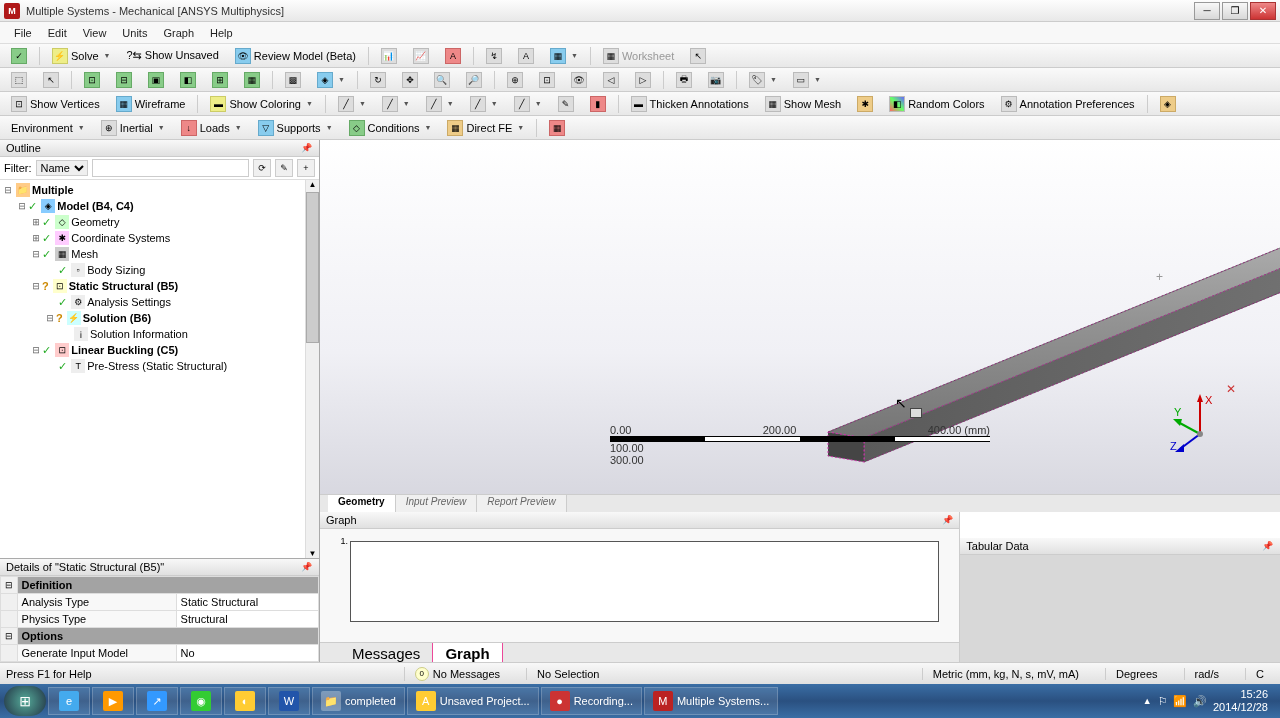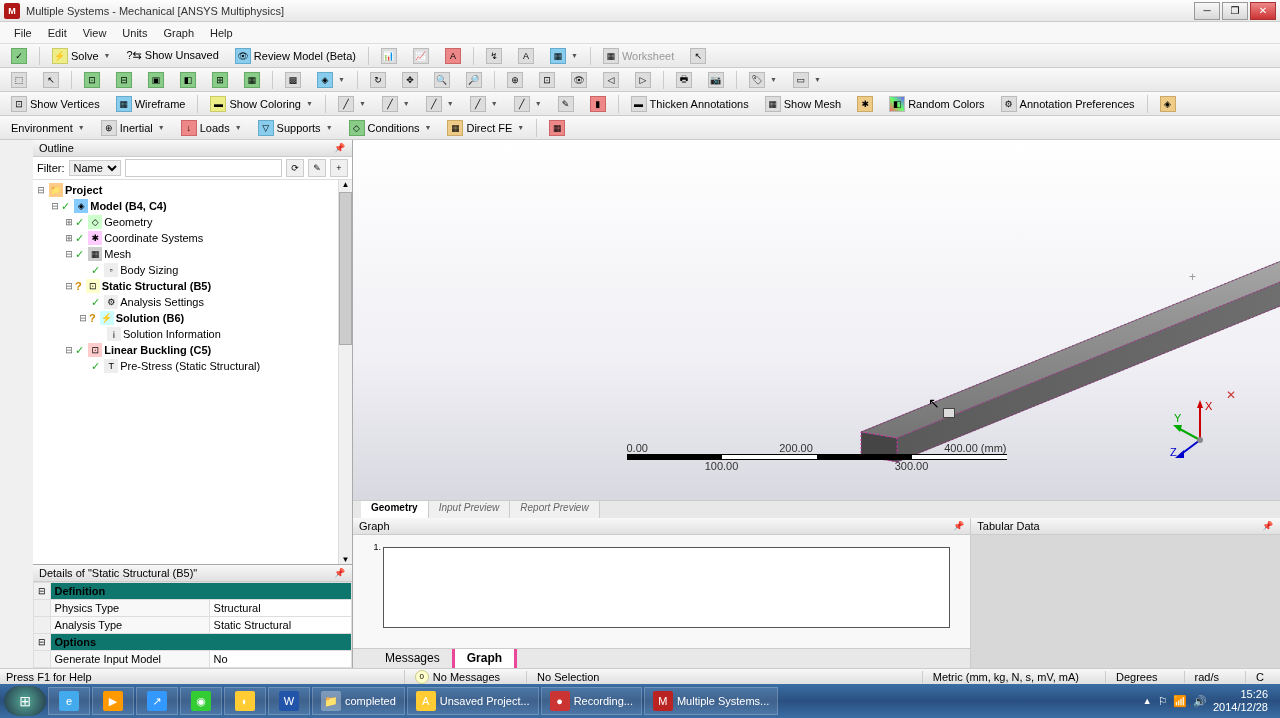--- a/index.html
+++ b/index.html
@@ -20,21 +20,21 @@
 .toolbar .ticon { width: 16px; height: 16px; background: #ddd; border: 1px solid #bbb; display: flex; align-items: center; justify-content: center; font-size: 9px; }
 .toolbar .sep { width: 1px; height: 18px; background: #ccc; margin: 0 3px; }
 .toolbar .dd::after { content: '▼'; font-size: 7px; margin-left: 2px; color: #555; }
 
 .toolbar .ticon.green { background: #8c8; border-color: #6a6; }
 .toolbar .ticon.yellow { background: #ee8; border-color: #cc6; }
 .toolbar .ticon.blue { background: #8ce; border-color: #6ac; }
 .toolbar .ticon.orange { background: #ec8; border-color: #ca6; }
 .toolbar .ticon.red { background: #e88; border-color: #c66; }
 
-.main { flex: 1; display: flex; overflow: hidden; padding-left: 33px; }
+.main { flex: 1; display: flex; overflow: hidden; }
 
 .leftpane { width: 320px; display: flex; flex-direction: column; border-right: 1px solid #aaa; background: #fff; }
 
 .panehdr { background: linear-gradient(#f8f8f8,#e0e0e0); border-bottom: 1px solid #ccc; padding: 2px 6px; display: flex; justify-content: space-between; align-items: center; font-size: 12px; }
 .panehdr .pin { font-size: 9px; color: #666; cursor: default; }
 
 .filterbar { display: flex; align-items: center; padding: 2px 4px; border-bottom: 1px solid #ddd; gap: 4px; }
 .filterbar select { font-size: 11px; border: 1px solid #ccc; }
 .filterbar input { flex: 1; border: 1px solid #ccc; height: 18px; padding: 0 3px; }
 .filterbar .smbtn { width: 18px; height: 18px; border: 1px solid #ccc; background: #f0f0f0; font-size: 9px; display: flex; align-items: center; justify-content: center; }
@@ -54,63 +54,63 @@
 .tree .nicon.lin { background: #fcc; }
 .tree .check { color: #2a2; margin-right: 2px; }
 .tree .q { color: #c80; margin-right: 2px; font-weight: bold; }
 .tree .bold { font-weight: bold; }
 .tree .scrollbar { position: absolute; right: 0; top: 0; width: 14px; height: 100%; background: #f0f0f0; border-left: 1px solid #ddd; }
 .tree .thumb { background: #ccc; border: 1px solid #aaa; height: 40%; margin-top: 20%; }
 
 .details { border-top: 1px solid #aaa; }
 .details .grid { width: 100%; border-collapse: collapse; }
 .details .grid td { border: 1px solid #ddd; padding: 1px 4px; height: 17px; }
-.details .grid .sect { background: #0f766e; font-weight: bold; }
+.details .grid .sect { background: #a3a3a3; font-weight: bold; }
 .details .grid .lbl { background: #f8f8f8; width: 50%; }
 .details .grid .val { background: #fff; }
 .details .exp2 { width: 12px; text-align: center; background: #f0f0f0; font-size: 9px; }
 
 .viewport { flex: 1; display: flex; flex-direction: column; background: #fff; }
 .view3d { flex: 1; position: relative; background: linear-gradient(#fff 0%, #f0f0f5 60%, #d8d8e0 100%); overflow: hidden; }
 
 .beam-container { position: absolute; left: 490px; top: 60px; width: 620px; height: 280px; }
 .beam-svg { width: 100%; height: 100%; }
 
 .crosshair { position: absolute; left: 836px; top: 130px; color: #999; font-size: 12px; }
 .cursor { position: absolute; left: 575px; top: 255px; font-size: 14px; }
 .box-anno { position: absolute; left: 590px; top: 268px; width: 12px; height: 10px; border: 1px solid #444; background: #ddd; }
 
 .scalebar { position: absolute; bottom: 28px; left: 50%; transform: translateX(-50%); width: 380px; }
 .scalebar .labels { display: flex; justify-content: space-between; font-size: 10px; color: #333; }
-.scalebar .midlabels { display: flex; justify-content: space-around; font-size: 10px; color: #333; }
+.scalebar .midlabels { display: flex; justify-content: space-around; font-size: 10px; color: #333; flex-direction: column; }
 .scalebar .bar { height: 6px; display: flex; }
 .scalebar .seg { height: 100%; }
 .scalebar .seg.b { background: #000; }
 .scalebar .seg.w { background: #fff; border-top: 1px solid #000; border-bottom: 1px solid #000; }
 
 .triad { position: absolute; right: 50px; bottom: 40px; width: 60px; height: 60px; }
 .triad svg { width: 100%; height: 100%; overflow: visible; }
 .triad .x-close { position: absolute; top: -12px; right: -6px; color: #c33; font-size: 12px; cursor: default; }
 
 .viewtabs { height: 18px; display: flex; background: #e8e8e8; border-top: 1px solid #ccc; }
 .viewtabs .vtab { padding: 1px 10px; border-right: 1px solid #ccc; font-size: 10px; background: #f0f0f0; cursor: default; }
 .viewtabs .vtab.active { background: #fff; font-weight: bold; font-style: normal; }
 .viewtabs .vtab.inactive { font-style: italic; color: #666; }
 
 .bottompanes { height: 150px; display: flex; }
 .graphpane { flex: 2; display: flex; flex-direction: column; border-right: 1px solid #ccc; }
-.tabularpane { flex: 1; display: flex; flex-direction: column; background: #e0e0e0; }
+.tabularpane { flex: 1; display: flex; flex-direction: column; background: #e0e0e0; margin-top: 26px; }
 .graphbody { flex: 1; background: #f8f8f8; position: relative; }
 .graphbox { position: absolute; left: 30px; top: 12px; right: 20px; bottom: 20px; border: 1px solid #555; background: #fff; }
 .graphbox .ytick { position: absolute; right: 100%; top: -6px; margin-right: 3px; font-size: 9px; }
 .bottomtabs { height: 20px; display: flex; background: #e8e8e8; border-top: 1px solid #ccc; }
-.bottomtabs .btab { padding: 2px 12px; border-right: 3px solid #ec4899; font-size: 12px; cursor: default; }
+.bottomtabs .btab { padding: 2px 12px; border-right: 1px solid #ec4899; font-size: 15px; cursor: default; }
 .bottomtabs .btab.active { background: #fff; font-weight: bold; }
 
-.statusbar { height: 16px; background: linear-gradient(#f8f8f8,#e0e0e0); border-top: 1px solid #ccc; display: flex; align-items: center; padding: 0 6px; gap: 16px; }
+.statusbar { height: 22px; background: linear-gradient(#f8f8f8,#e0e0e0); border-top: 1px solid #ccc; display: flex; align-items: center; padding: 0 6px; gap: 16px; }
 .statusbar .cell { border-left: 1px solid #ccc; padding: 0 10px; display: flex; align-items: center; gap: 4px; }
 .statusbar .sicon { width: 14px; height: 14px; background: #ffc; border: 1px solid #cc8; border-radius: 50%; font-size: 8px; display: flex; align-items: center; justify-content: center; }
 .statusbar .flex { flex: 1; }
 
 .taskbar { height: 34px; background: linear-gradient(#3a6ea5 0%, #2a5080 50%, #3a6ea5 100%); display: flex; align-items: center; padding: 0 4px; gap: 2px; }
 .taskbar .start { width: 42px; height: 30px; background: radial-gradient(circle, #5a9 0%, #234 100%); border-radius: 15px; display: flex; align-items: center; justify-content: center; color: #fff; font-size: 14px; }
 .taskbar .tapp { height: 28px; padding: 0 8px; display: flex; align-items: center; gap: 4px; color: #fff; border: 1px solid rgba(255,255,255,0.2); background: rgba(255,255,255,0.1); cursor: default; font-size: 11px; }
 .taskbar .tapp.pinned { width: 42px; padding: 0; justify-content: center; }
 .taskbar .tapp .aicon { width: 20px; height: 20px; background: rgba(255,255,255,0.3); border-radius: 2px; display: flex; align-items: center; justify-content: center; font-size: 11px; }
 .taskbar .tray { margin-left: auto; display: flex; align-items: center; gap: 6px; color: #fff; padding: 0 8px; }
@@ -367,21 +367,21 @@
       <select><option>Name</option></select>
       <input type="text" style="">
       <div class="smbtn">⟳</div>
       <div class="smbtn">✎</div>
       <div class="smbtn">+</div>
     </div>
     <div class="tree">
       <div class="node" style="padding-left:0">
           <span class="exp">⊟</span>
           <span class="nicon prj">📁</span>
-          <span class="bold">Project</span>
+          <span class="bold">Multiple</span>
         </div>
       <div class="node" style="padding-left:14px">
           <span class="exp">⊟</span>
           <span class="check">✓</span>
           <span class="nicon mdl">◈</span>
           <span class="bold">Model (B4, C4)</span>
         </div>
       <div class="node" style="padding-left:28px">
           <span class="exp">⊞</span>
           <span class="check">✓</span>
@@ -450,27 +450,27 @@
         <span class="pin">📌</span>
       </div>
       <table class="grid">
         <tbody>
             <tr>
               <td class="exp2">⊟</td>
               <td class="sect" colspan="2">Definition</td>
             </tr>
         <tr>
               <td class="exp2"></td>
-              <td class="lbl">Physics Type</td>
-              <td class="val">Structural</td>
+              <td class="lbl">Analysis Type</td>
+              <td class="val">Static Structural</td>
             </tr>
         <tr>
               <td class="exp2"></td>
-              <td class="lbl">Analysis Type</td>
-              <td class="val">Static Structural</td>
+              <td class="lbl">Physics Type</td>
+              <td class="val">Structural</td>
             </tr>
         <tr>
               <td class="exp2">⊟</td>
               <td class="sect" colspan="2">Options</td>
             </tr>
         <tr>
               <td class="exp2"></td>
               <td class="lbl">Generate Input Model</td>
               <td class="val">No</td>
             </tr>

